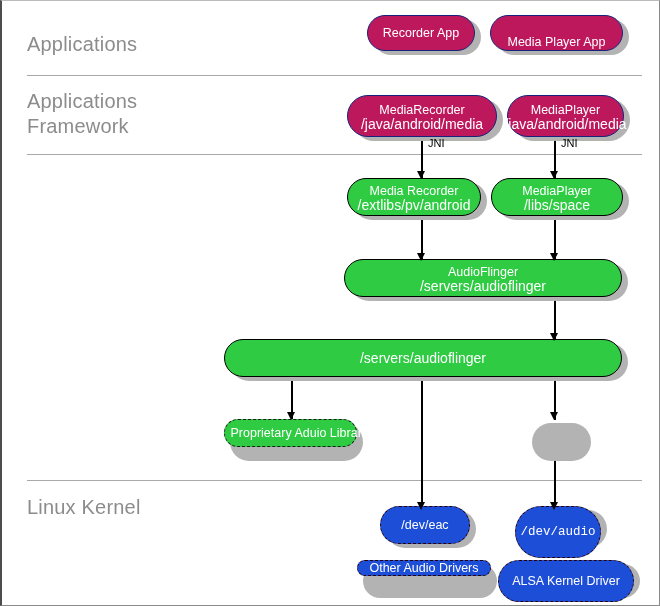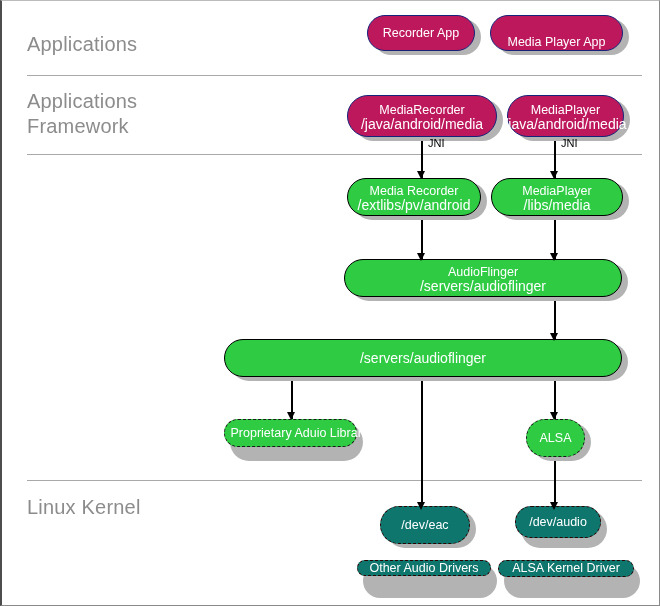--- a/index.html
+++ b/index.html
@@ -72,21 +72,21 @@
   .node-shadow {
     position: absolute;
     background: #b3b3b3;
     border-radius: 999px;
     z-index: 2;
   }
 
   .blue  { background: #be185d; border: 1px solid #16237a; }
   .green { background: #2ecb43; border: 1.5px solid #000000; }
   .green-dashed { background: #2ecb43; border: 1.5px dashed #1a1a1a; }
-  .red-dashed { background: #0f766e; border: 1.5px dashed #2b0000; }
+  .red-dashed { background: #1d4ed8; border: 1.5px dashed #2b0000; }
 
   
   .vline {
     position: absolute;
     width: 1.5px;
     background: #000000;
     z-index: 1;
   }
   .arrowhead {
     position: absolute;
@@ -176,57 +176,54 @@
 
   <div class="node-shadow" style="left:351px; top:181px; width:134px; height:38px;"></div>
   <div class="node green" style="left:345px; top:177px; width:134px; height:38px;">
     <span class="title">Media Recorder</span>
     <span class="sub">/extlibs/pv/android</span>
   </div>
 
   <div class="node-shadow" style="left:495px; top:181px; width:132px; height:38px;"></div>
   <div class="node green" style="left:489px; top:177px; width:132px; height:38px;">
     <span class="title">MediaPlayer</span>
-    <span class="sub">/libs/media</span>
+    <span class="sub">/libs/space</span>
   </div>
 
   <div class="node-shadow" style="left:348px; top:262px; width:278px; height:38px;"></div>
   <div class="node green" style="left:342px; top:258px; width:278px; height:38px;">
     <span class="title">AudioFlinger</span>
     <span class="sub">/servers/audioflinger</span>
   </div>
 
   <div class="node-shadow" style="left:228px; top:342px; width:398px; height:38px;"></div>
   <div class="node green" style="left:222px; top:338px; width:398px; height:38px;">
     <span class="sub">/servers/audioflinger</span>
   </div>
 
   <div class="node-shadow" style="left:228px; top:422px; width:133px; height:38px;"></div>
   <div class="node green-dashed" style="left:222px; top:418px; width:133px; height:28px;">
     <span class="title wrap2" style="width:120px;">Proprietary Aduio Libraries</span>
   </div>
 
   <div class="node-shadow" style="left:530px; top:422px; width:59px; height:38px;"></div>
-  <div class="node green-dashed one-line" style="left:524px; top:418px; width:59px; height:38px;">
-    <span class="title">ALSA</span>
-  </div>
 
   <div class="node-shadow" style="left:384px; top:509px; width:90px; height:38px;"></div>
   <div class="node red-dashed one-line" style="left:378px; top:505px; width:90px; height:38px;">
     <span class="title">/dev/eac</span>
   </div>
 
   <div class="node-shadow" style="left:519px; top:509px; width:86px; height:38px;"></div>
-  <div class="node red-dashed one-line" style="left:513px; top:505px; width:86px; height:32px;">
+  <div class="node red-dashed one-line" style="left:513px; top:505px; width:86px; height:52px;font-family:Liberation Mono, monospace;">
     <span class="title">/dev/audio</span>
   </div>
 
   <div class="node-shadow" style="left:361px; top:563px; width:134px; height:34px;"></div>
   <div class="node red-dashed one-line" style="left:355px; top:559px; width:134px; height:16px;">
     <span class="title">Other Audio Drivers</span>
   </div>
 
   <div class="node-shadow" style="left:502px; top:563px; width:136px; height:34px;"></div>
-  <div class="node red-dashed one-line" style="left:496px; top:559px; width:136px; height:17px;">
+  <div class="node red-dashed one-line" style="left:496px; top:559px; width:136px; height:42px;">
     <span class="title">ALSA Kernel Driver</span>
   </div>
 
 </div>
 
 </body></html>

